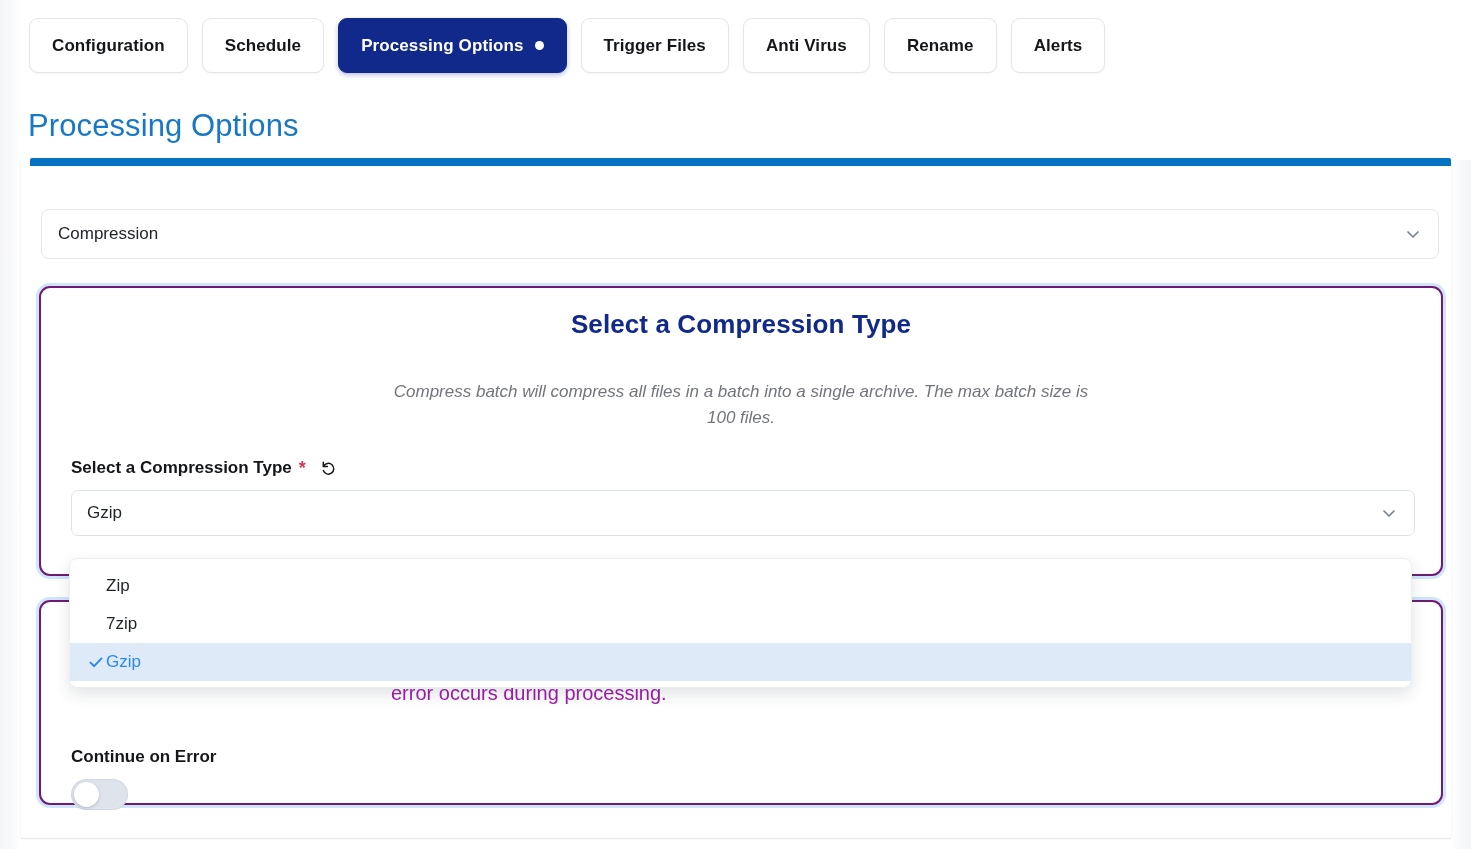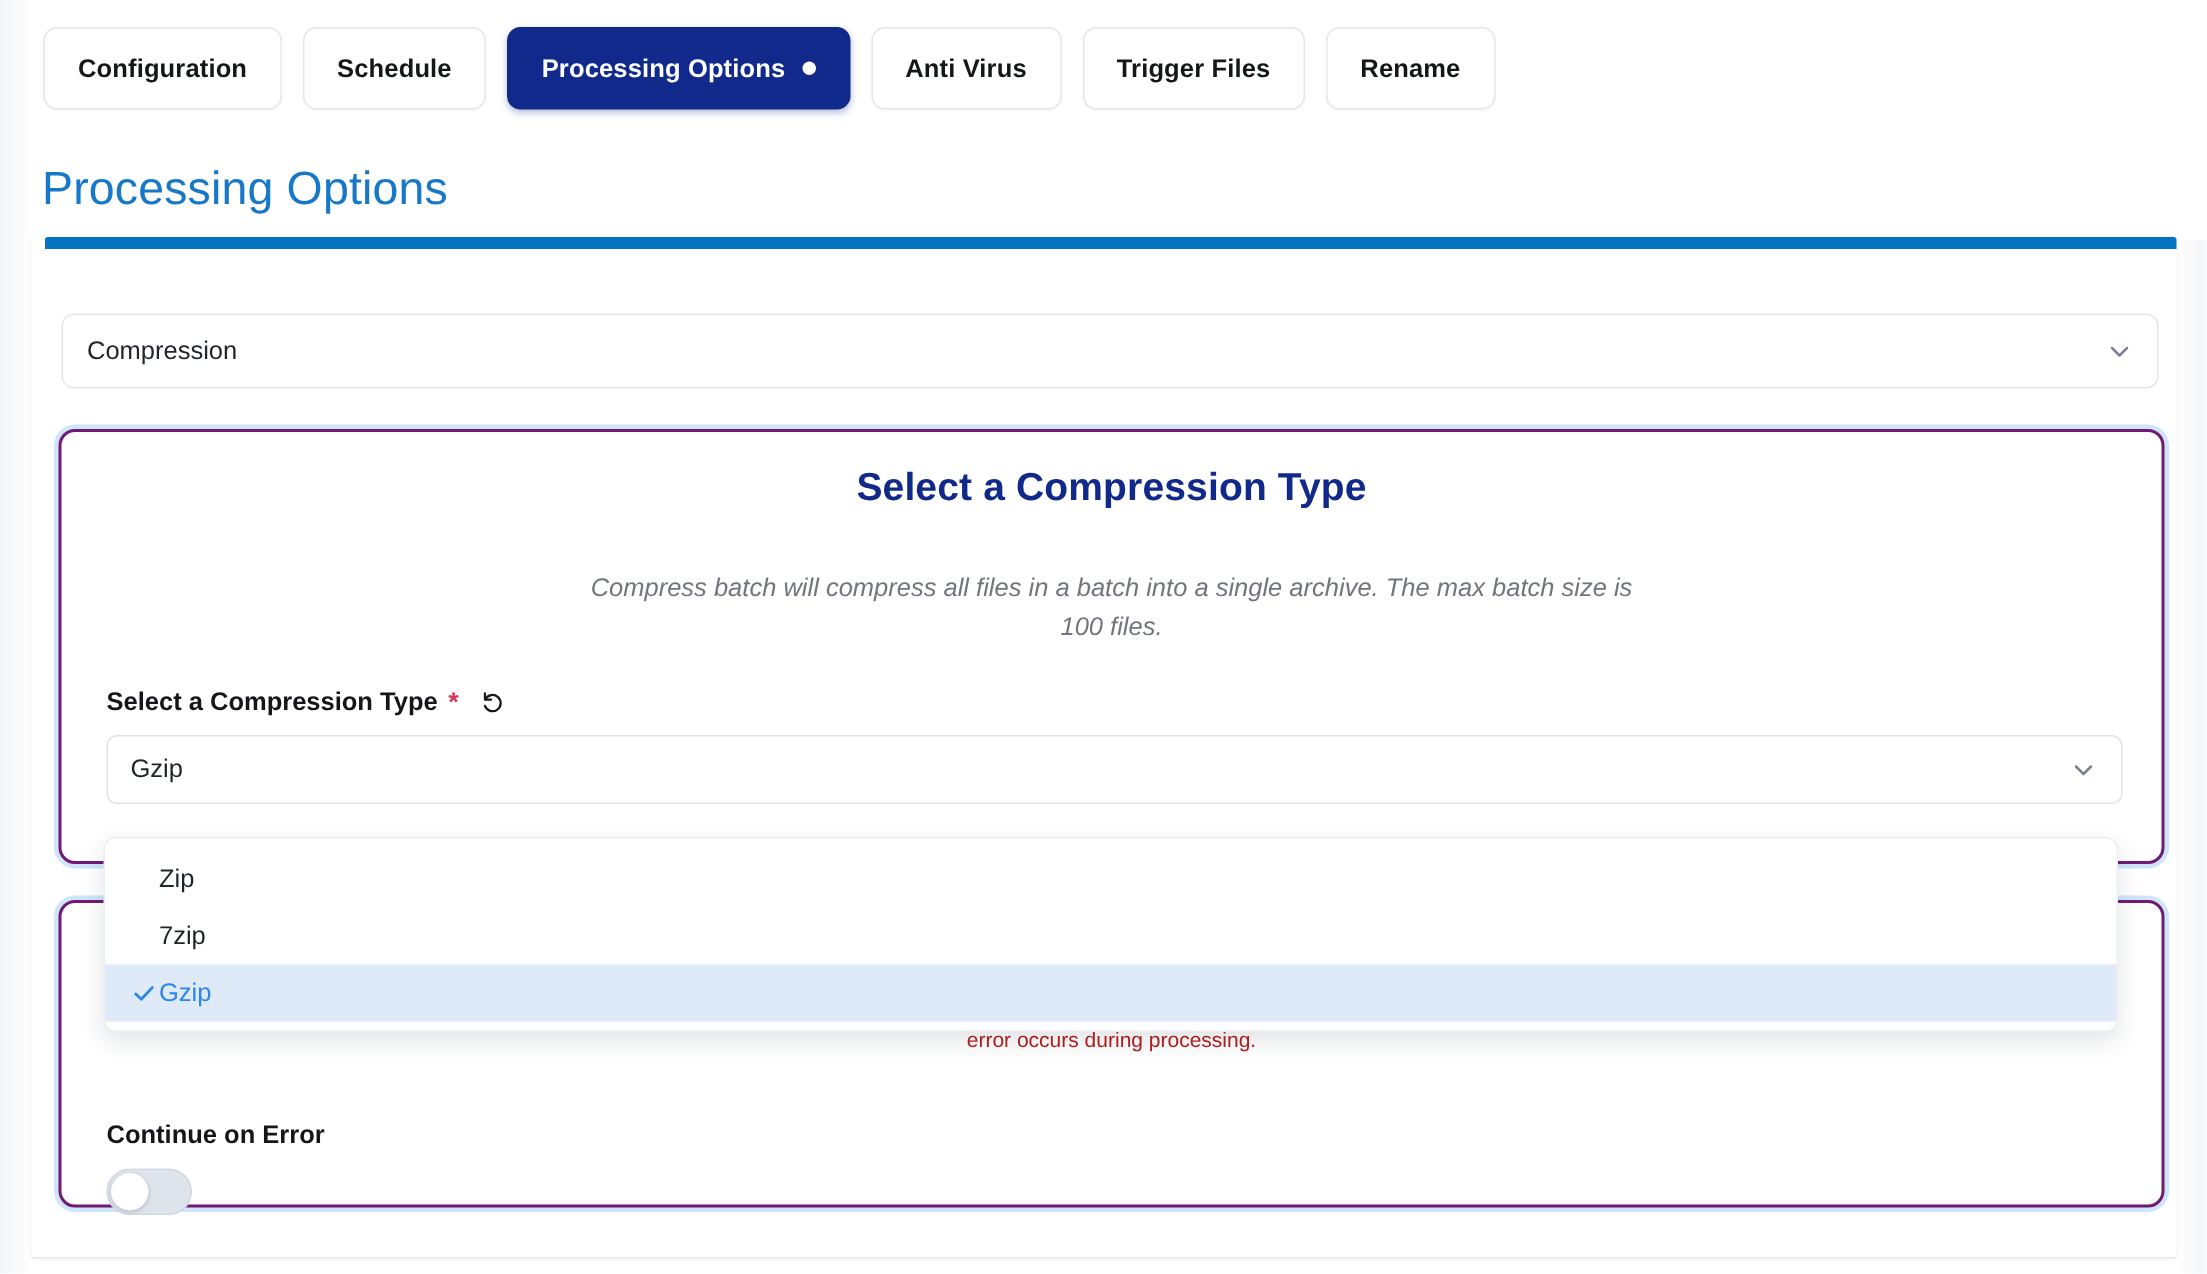--- a/index.html
+++ b/index.html
@@ -203,24 +203,24 @@
     transform: translateY(-50%);
     width: 16px; height: 16px;
     color: #2b87ea;
   }
   .menu-item .check svg { display: block; }
 
   
   .err-desc {
     position: absolute; left: 50%; transform: translateX(-50%);
     top: 78px; width: 700px;
-    text-align: center;
-    font-size: 14px;
+    text-align: left;
+    font-size: 20px;
     line-height: 26px;
-    color: #b91c1c;
+    color: #a21caf;
   }
   .toggle-field { position: absolute; left: 30px; top: 145px; }
   .toggle-label {
     font-size: 17px; font-weight: bold; color: #14161a;
     margin-bottom: 12px;
   }
   .toggle {
     width: 57px; height: 31px;
     background: #dfe4ec;
     border-radius: 16px;
@@ -249,27 +249,30 @@
       <span>Configuration</span>
     </div>
     <div class="tab">
       <span>Schedule</span>
     </div>
     <div class="tab active">
       <span>Processing Options</span>
       <span class="dot"></span>
     </div>
     <div class="tab">
+      <span>Trigger Files</span>
+    </div>
+    <div class="tab">
       <span>Anti Virus</span>
     </div>
     <div class="tab">
-      <span>Trigger Files</span>
-    </div>
-    <div class="tab">
       <span>Rename</span>
+    </div>
+    <div class="tab">
+      <span>Alerts</span>
     </div>
   </div>
 
   <div class="page-title">Processing Options</div>
 
   <div class="panel">
     <div class="panel-topbar"></div>
 
     <div class="section-select">
       <span class="label">Compression</span>

